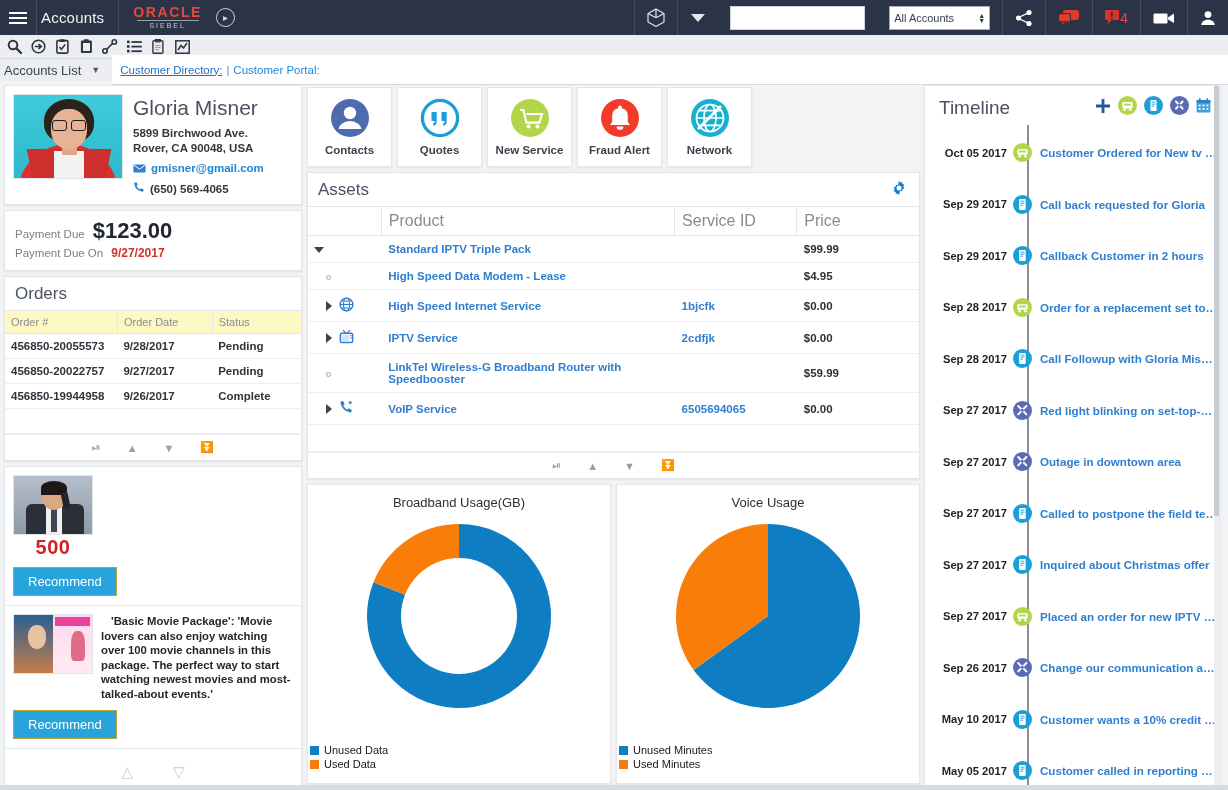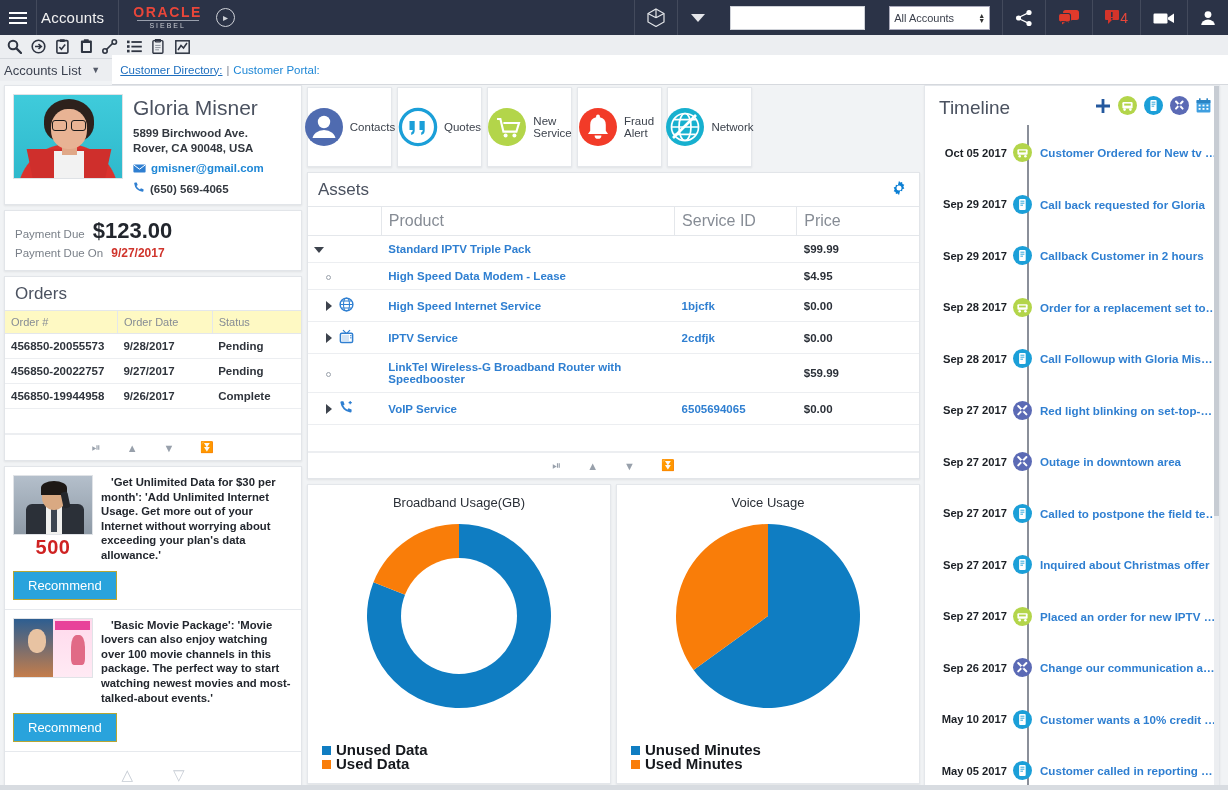--- a/index.html
+++ b/index.html
@@ -120,21 +120,21 @@
   .mv1{width:50%;height:100%;position:relative;background:linear-gradient(#2d5e91,#c47d4b);}
   .mv1:after{content:"";position:absolute;left:14px;top:10px;width:18px;height:24px;border-radius:45%;background:#e8c3a2;}
   .mv2{width:50%;height:100%;position:relative;background:linear-gradient(#ffd9ec,#ffeaf4);}
   .mv2:before{content:"";position:absolute;left:2px;top:2px;right:2px;height:9px;background:#e8429a;}
   .mv2:after{content:"";position:absolute;left:18px;top:16px;width:14px;height:30px;border-radius:40% 40% 20% 20%;background:#e16a86;}
   .rec-navs { display:flex; justify-content:center; gap:40px; padding:14px 0 16px 0; color:#c6ccd4; font-size:15px;}
 
   
   .tiles { display:flex; gap:5px; padding:2px 0 0 0;}
   .tile { width:85px; height:80px; background:#fff; border:1px solid #e4e7eb; box-shadow:0 1px 2px rgba(0,0,0,.07);
-     display:flex; flex-direction:row; align-items:center; justify-content:center; gap:6px; cursor:pointer;}
+     display:flex; flex-direction:column; align-items:center; justify-content:center; gap:6px; cursor:pointer;font-weight:bold;}
   .tile-label { font-size:11.5px; color:#3d434d; }
   .tile-ico { width:40px;height:40px; display:flex; align-items:center; justify-content:center;}
 
   
   .assets-head { display:flex; align-items:center; justify-content:space-between; padding:7px 12px 6px 10px;}
   .assets-title { font-size:17px; color:#4b5260;}
   table.assets { width:100%; border-collapse:collapse; table-layout:fixed;}
   table.assets th { text-align:left; font-weight:normal; color:#868c95; font-size:16px; padding:5px 7px;
      border-top:1px solid #e4e7eb; border-bottom:1px solid #e4e7eb; border-right:1px solid #e4e7eb;}
   table.assets th:last-child { border-right:none;}
@@ -145,21 +145,21 @@
   .exp-cell { white-space:nowrap; }
   .caret-down { display:inline-block; width:0;height:0;border-left:5px solid transparent;border-right:5px solid transparent;border-top:6px solid #3d434d; vertical-align:middle;}
   .caret-right { display:inline-block; width:0;height:0;border-top:5px solid transparent;border-bottom:5px solid transparent;border-left:6px solid #3d434d; vertical-align:middle;}
   .bullet-o { display:inline-block; width:5px;height:5px;border:1px solid #9aa1ab;border-radius:50%;}
 
   
   .charts-row { display:flex; gap:5px; }
   .chart-card { width:305px; height:300px; background:#fff; border:1px solid #e4e7eb; box-shadow:0 1px 2px rgba(0,0,0,.07); position:relative;}
   .chart-title { text-align:center; font-size:13px; color:#2b3038; padding-top:10px; }
   .chart-body { display:flex; align-items:center; justify-content:center; height:212px;}
-  .legend { position:absolute; left:14px; bottom:12px; font-size:15px; color:#15181d; font-weight:bold; line-height:14px;}
+  .legend { position:absolute; left:2px; bottom:12px; font-size:11px; color:#15181d; font-weight:normal; line-height:14px;}
   .lg-row { display:flex; align-items:center; gap:5px;}
   .lg-sw { width:9px;height:9px;display:inline-block;}
 
   
   .tl-card { background:#fff; border:1px solid #e4e7eb; box-shadow:0 1px 2px rgba(0,0,0,.07); height:703px; position:relative; overflow:hidden;}
   .tl-head { display:flex; align-items:center; justify-content:space-between; padding:10px 8px 6px 14px;}
   .tl-title { font-size:19px; color:#4b5260;}
   .tl-actions { display:flex; align-items:center; gap:7px;}
   .tl-list { position:relative; padding-top:2px;}
   .tl-axis { position:absolute; left:102px; top:0; bottom:0; width:1.5px; background:#8a8f99;}
@@ -420,21 +420,20 @@
             <div class="rt-man-bg"></div>
               <div class="rt-suit"></div>
               <div class="rt-shirt"></div>
             <div class="rt-tie"></div>
               <div class="rt-head"></div>
               <div class="rt-hair"></div>
               <div class="rt-phone"></div>
           </div>
           <div class="rec-500">500</div>
         </div>
-        <div class="rec-text">'Get Unlimited Data for $30 per month': 'Add Unlimited Internet Usage. Get more out of your Internet without worrying about exceeding your plan's data allowance.'</div>
       </div>
       <div class="rec-btn">Recommend</div>
       <div class="rec-sep"></div>
       
       <div class="rec">
         <div class="rec-thumb-wrap">
           <div class="rec-thumb movies">
             <div class="mv1"></div>
               <div class="mv2"></div>
           </div>

